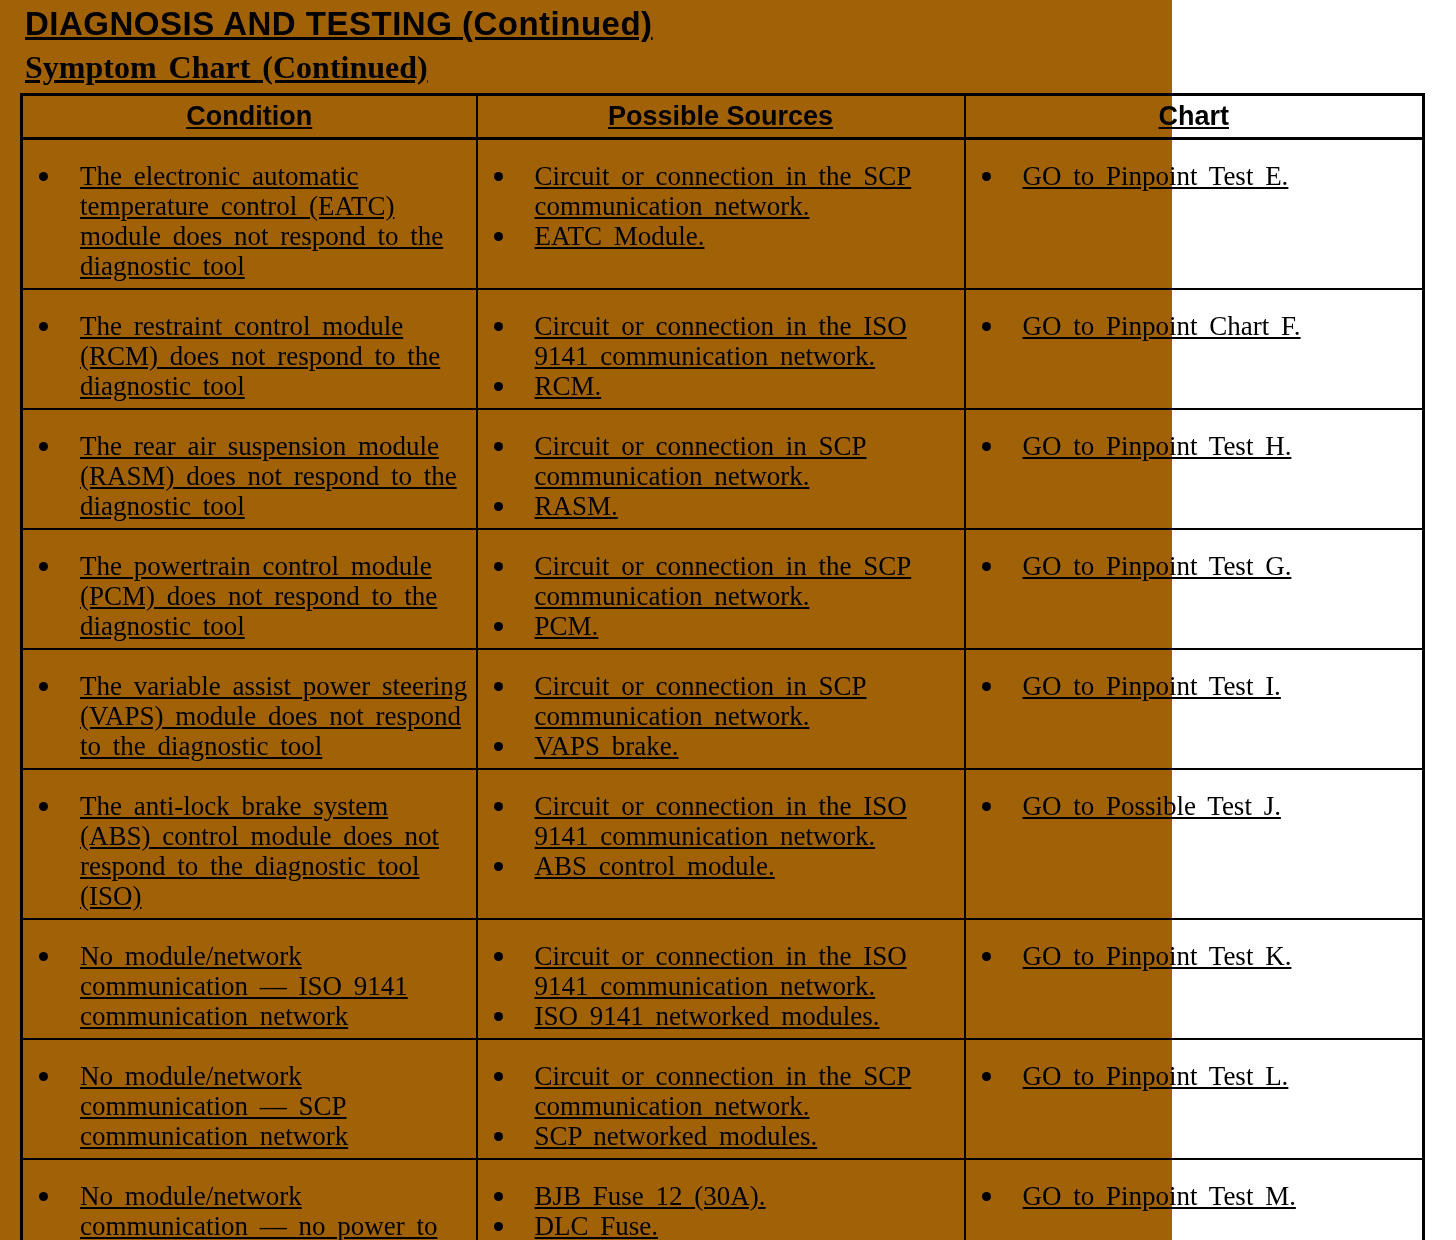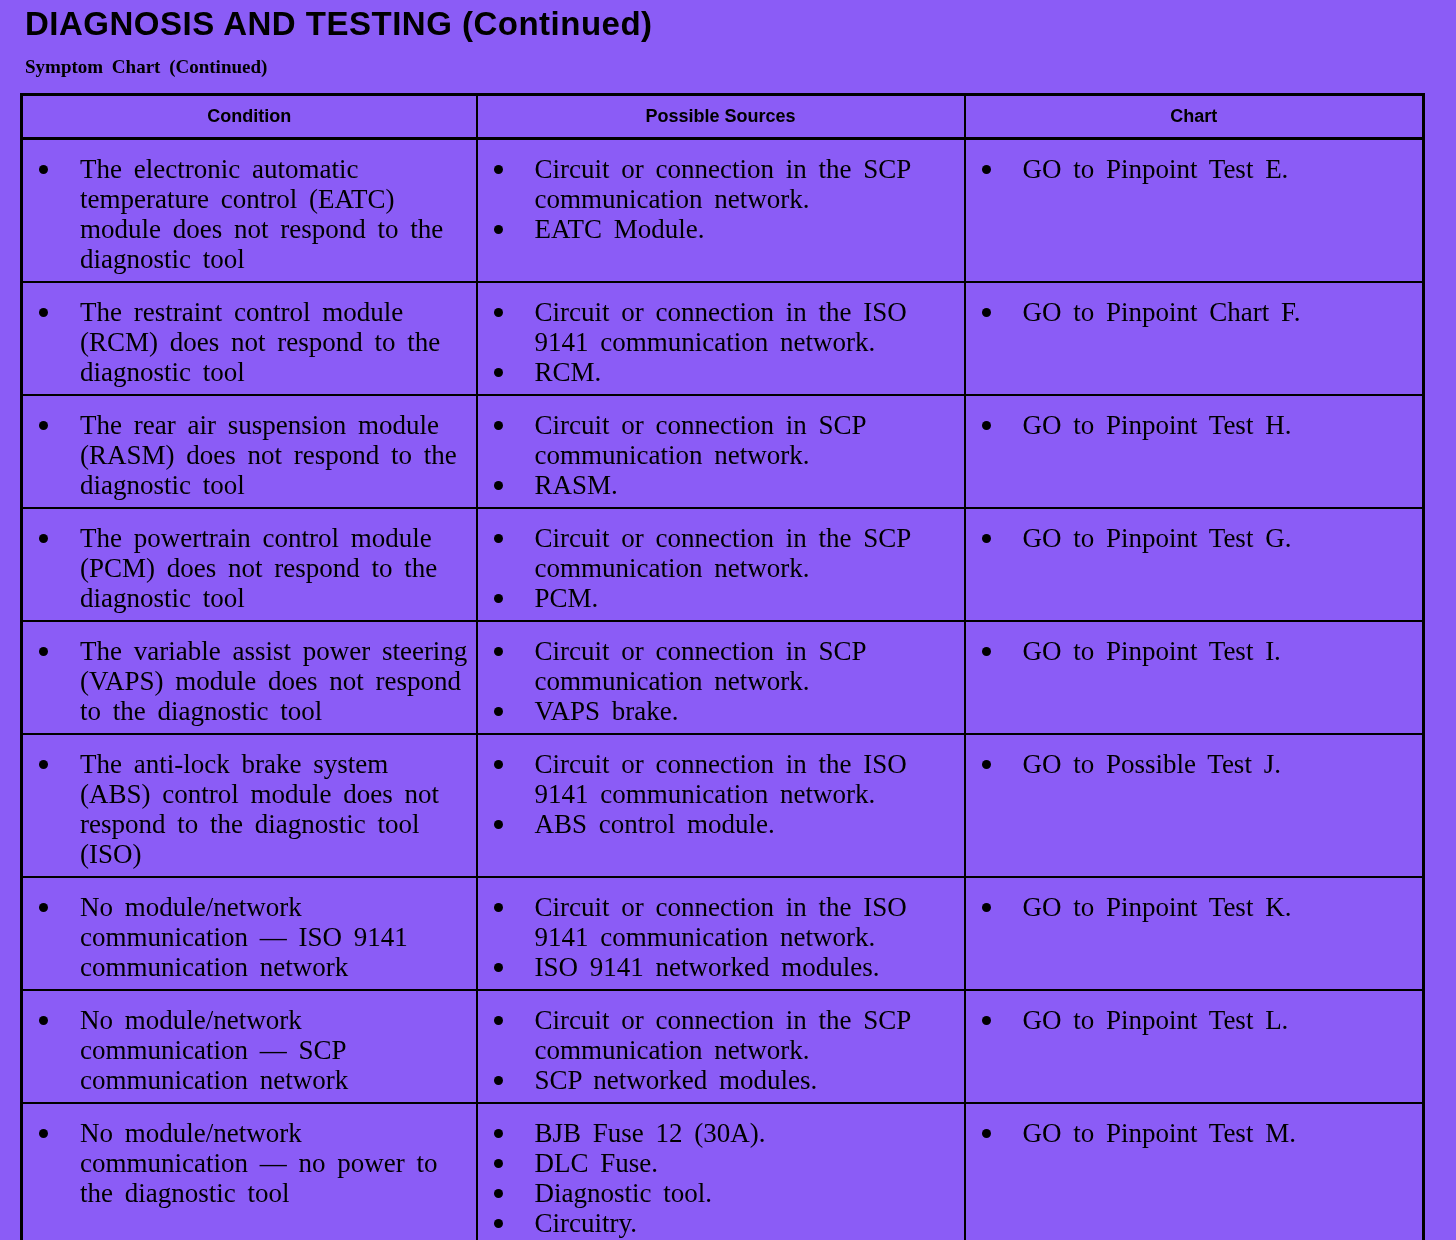--- a/index.html
+++ b/index.html
@@ -5,66 +5,67 @@
   html, body { margin: 0; padding: 0; }
   body {
     width: 1456px;
     height: 1240px;
     background: #ffffff;
     color: #000000;
     font-family: "Liberation Serif", serif;
     overflow: hidden;
   }
   .page {
-    width: 1456px;
+    width: 1172px;
     height: 1240px;
     padding: 4px 18px 0 20px;
     box-sizing: border-box;
-    background: #8b5cf6;
+    background: #a16207;
+    text-decoration: underline;
   }
   .doc-title {
     font-family: "Liberation Sans", sans-serif;
     font-weight: bold;
     font-size: 33px;
     line-height: 36px;
     letter-spacing: 0.5px;
     margin: 2px 0 0 5px;
   }
   .doc-subtitle {
     font-family: "Liberation Serif", serif;
     font-weight: bold;
-    font-size: 19px;
+    font-size: 32px;
     line-height: 30px;
     margin: 10px 0 11px 5px;
     word-spacing: 4px;
   }
   table.symptom-chart {
     border-collapse: collapse;
     border: 3px solid #000;
     table-layout: fixed;
     width: 1402px;
   }
   .col-condition { width: 455px; }
   .col-sources   { width: 488px; }
   .col-action    { width: 459px; }
   table.symptom-chart th {
     font-family: "Liberation Sans", sans-serif;
     font-weight: bold;
-    font-size: 18px;
+    font-size: 27px;
     text-align: center;
     vertical-align: middle;
     height: 38px;
     padding: 1px 0 2px 0;
     border: 2px solid #000;
     border-bottom: 3px solid #000;
   }
   table.symptom-chart td {
     border: 2px solid #000;
     vertical-align: top;
-    padding: 14px 8px 7px 0;
+    padding: 21px 8px 7px 0;
     font-size: 27px;
     line-height: 30px;
     word-spacing: 5px;
   }
   ul.bullets {
     list-style: none;
     margin: 0;
     padding: 0;
   }
   ul.bullets li {

